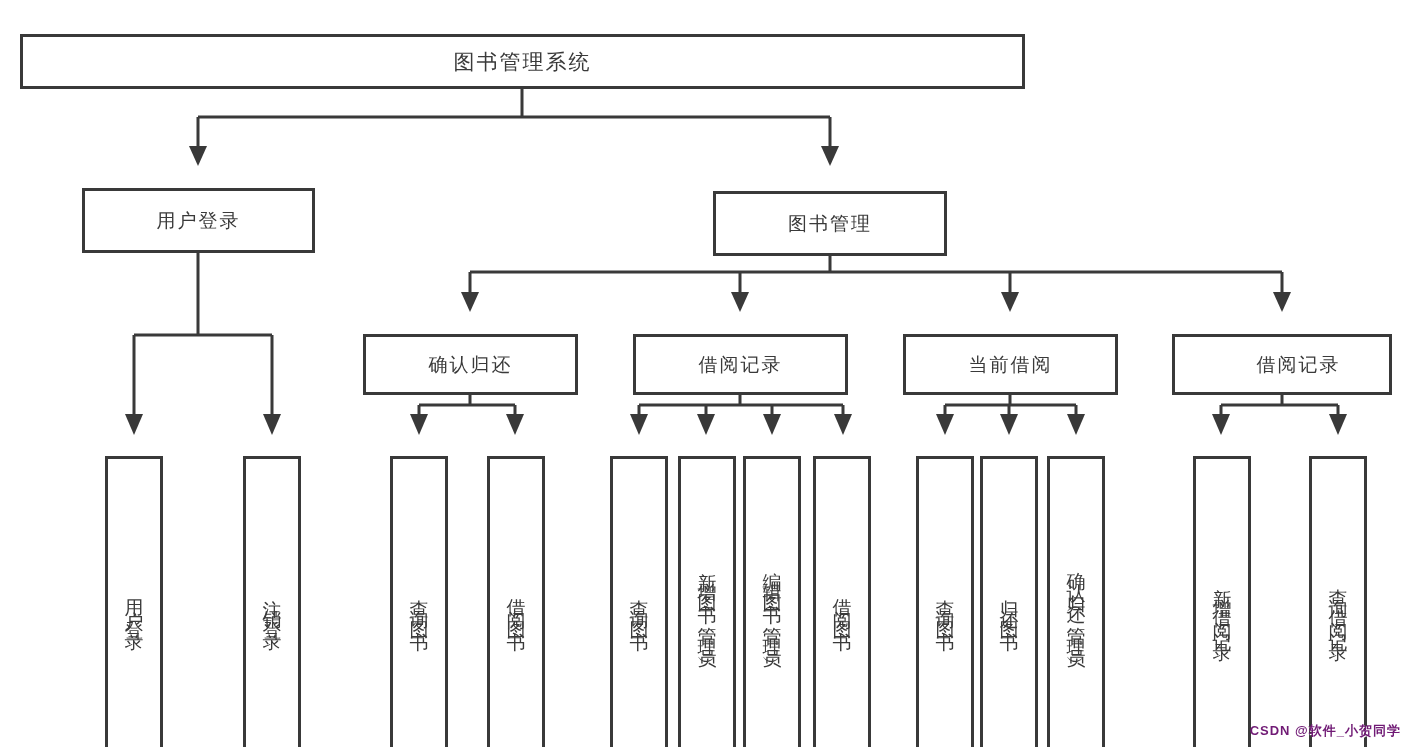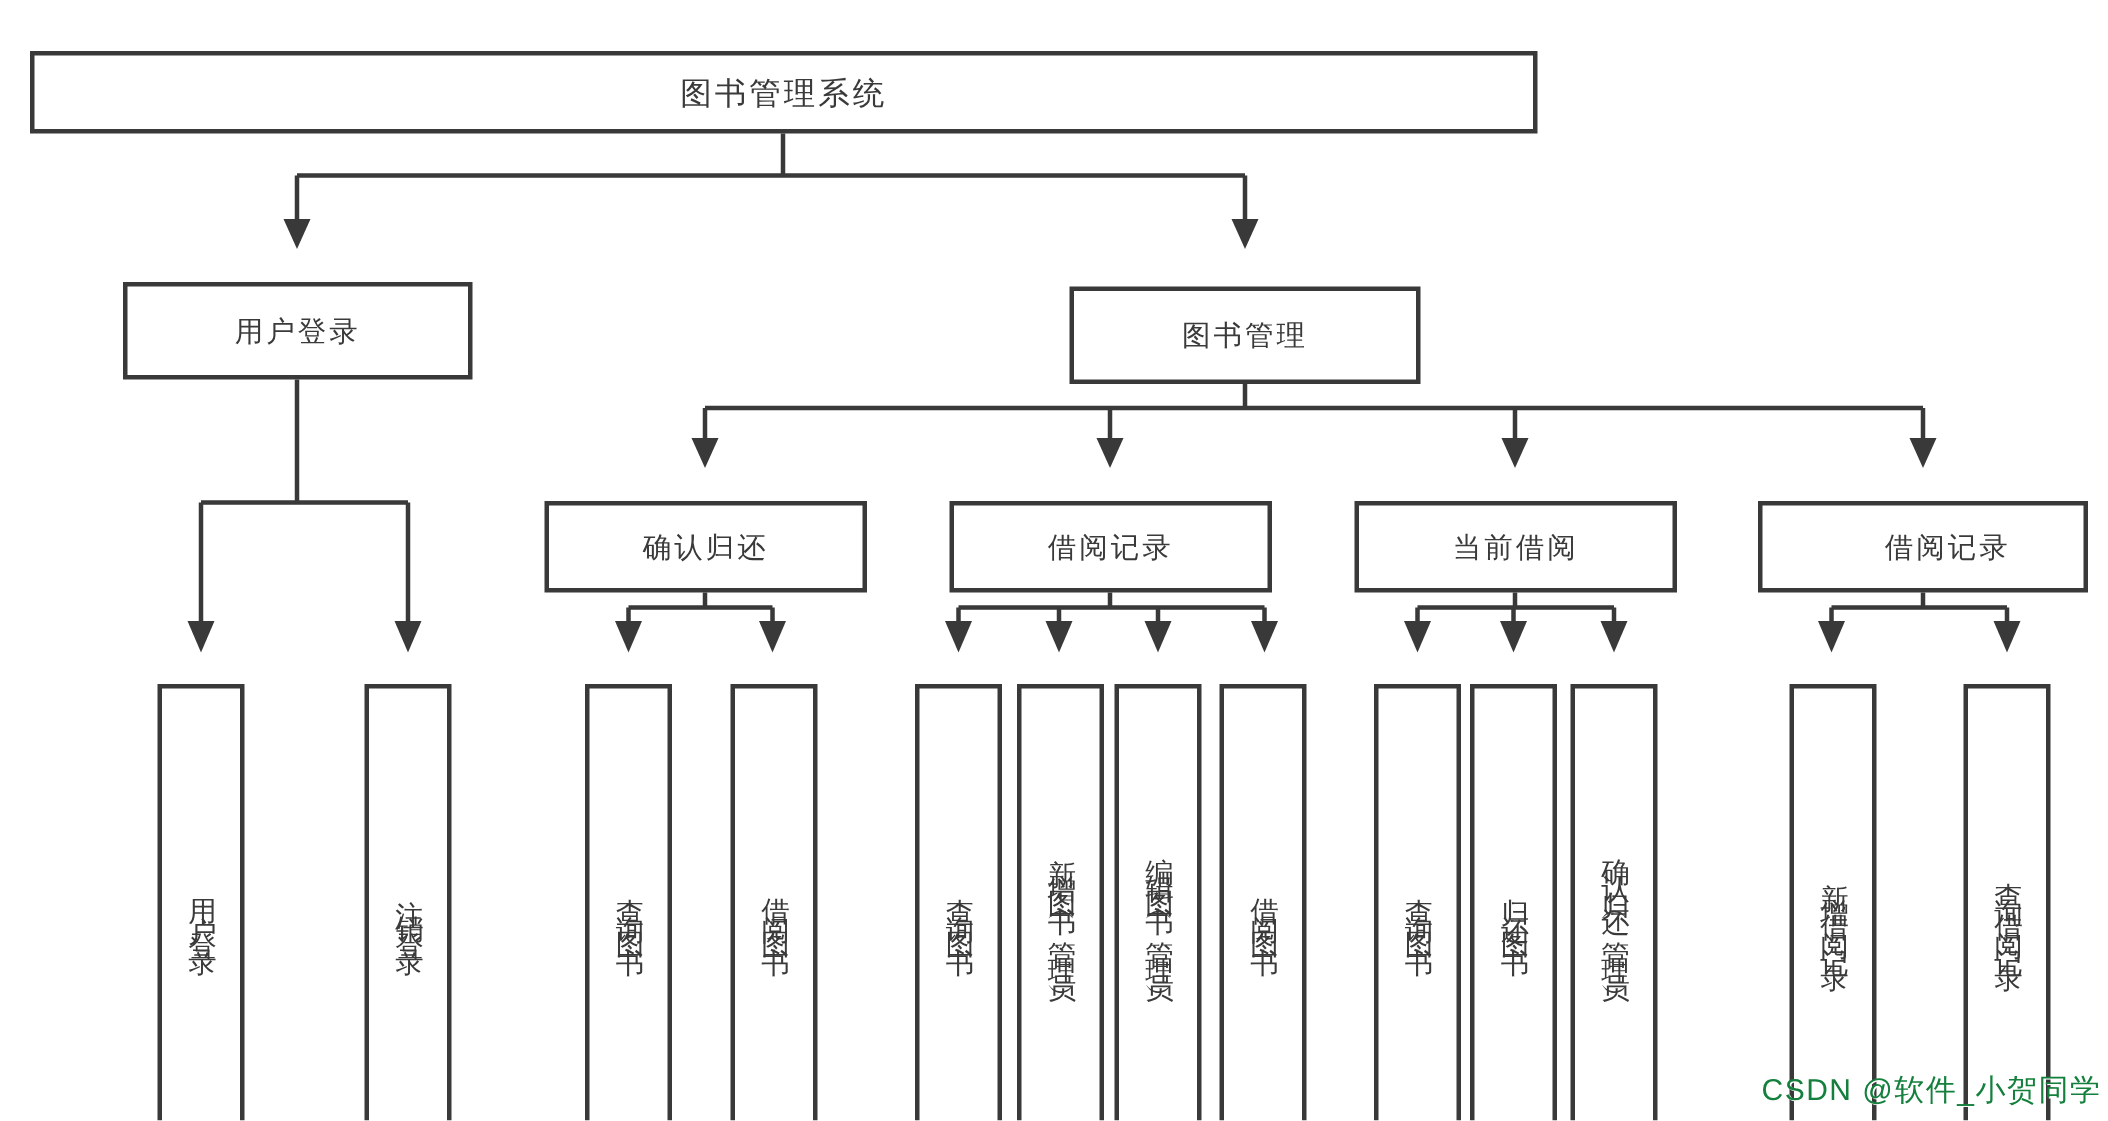--- a/index.html
+++ b/index.html
@@ -63,26 +63,27 @@
   .lf-8  { left: 813px; }
   .lf-9  { left: 916px; }
   .lf-10 { left: 980px; }
   .lf-11 { left: 1047px; }
   .lf-12 { left: 1193px; }
   .lf-13 { left: 1309px; }
   .watermark {
     position: absolute;
     right: 4px;
     bottom: 7px;
-    font-size: 20px;
+    font-size: 13px;
     letter-spacing: 1px;
-    color: #15803d;
+    color: #701a75;
     text-shadow: 1px 1px 0 #ffffff;
     z-index: 5;
     white-space: nowrap;
+    font-weight: bold;
   }
 </style>
 </head>
 <body>
 
 <div class="canvas">
 
   <svg class="wires" width="1405" height="747" viewBox="0 0 1405 747">
     <g stroke="#393939" stroke-width="3" fill="none">
 

